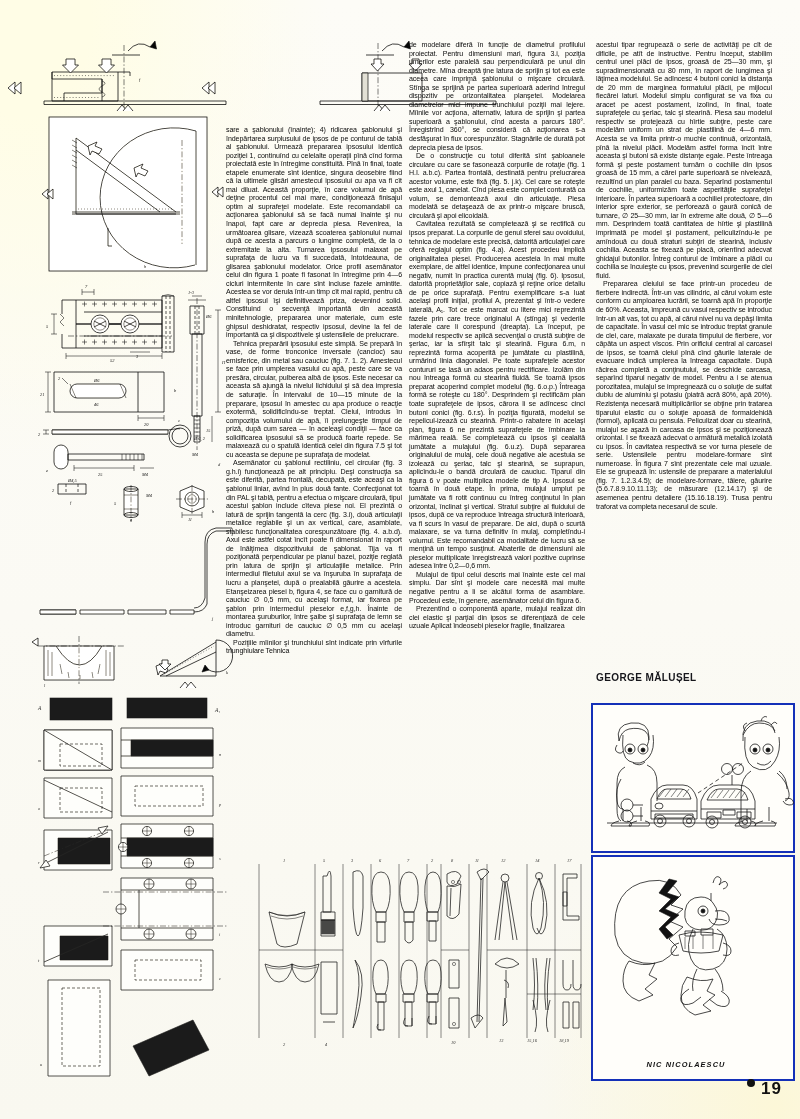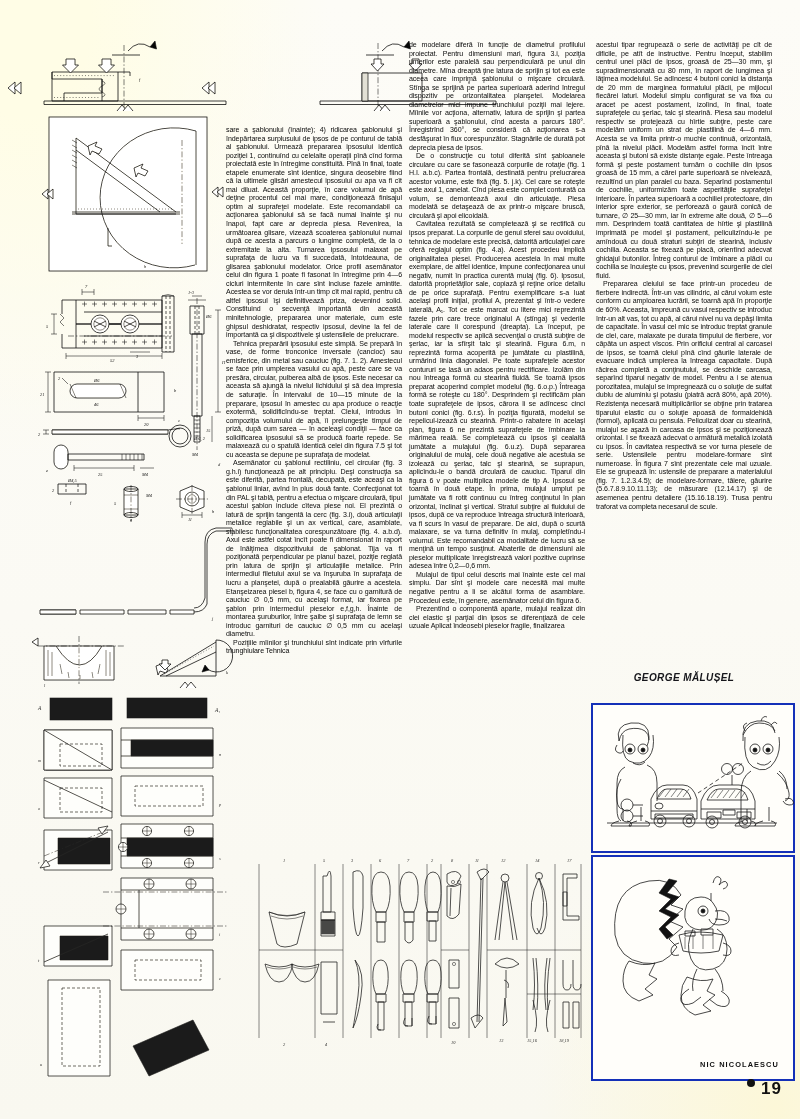--- a/index.html
+++ b/index.html
@@ -31,35 +31,35 @@
     filter:blur(0.16px) contrast(1.18);
   }
   .col p{margin:0;text-indent:7px;}
   .col p.noind{text-indent:0;}
   #col1{left:226px;top:126px;width:176px;}
   #col2{left:409px;top:41px;width:176px;}
   #col3{left:596px;top:41px;width:176px;}
 
   .byline{
     position:absolute;left:596px;top:672px;width:176px;
-    text-align:center;font-style:italic;font-weight:bold;
+    text-align:left;font-weight:bold;
     font-size:10px;letter-spacing:0.4px;color:#16161b;
     filter:blur(0.15px);
   }
 
   
   .cartoon-frame{
     position:absolute;border:2.5px solid #1430b8;background:#fffefa;
   }
   #cartoon-top{left:591px;top:703px;width:200px;height:146px;}
   #cartoon-bottom{left:591px;top:855px;width:200px;height:222px;}
   .cartoon-credit{
     position:absolute;left:0;right:14px;bottom:10px;
-    text-align:right;font-size:7.4px;font-weight:bold;
-    letter-spacing:1.1px;color:#111;
+    text-align:center;font-size:7.4px;font-weight:bold;
+    letter-spacing:1.1px;color:#111;font-style:italic;
   }
   .pagenum{
     position:absolute;right:18px;bottom:20px;
     font-size:17px;font-weight:bold;color:#111;letter-spacing:1px;
     display:flex;align-items:flex-start;gap:6px;
   }
   .pagedot{width:8px;height:8px;border-radius:50%;background:#111;display:inline-block;}
 
   
   .fig{position:absolute;}

